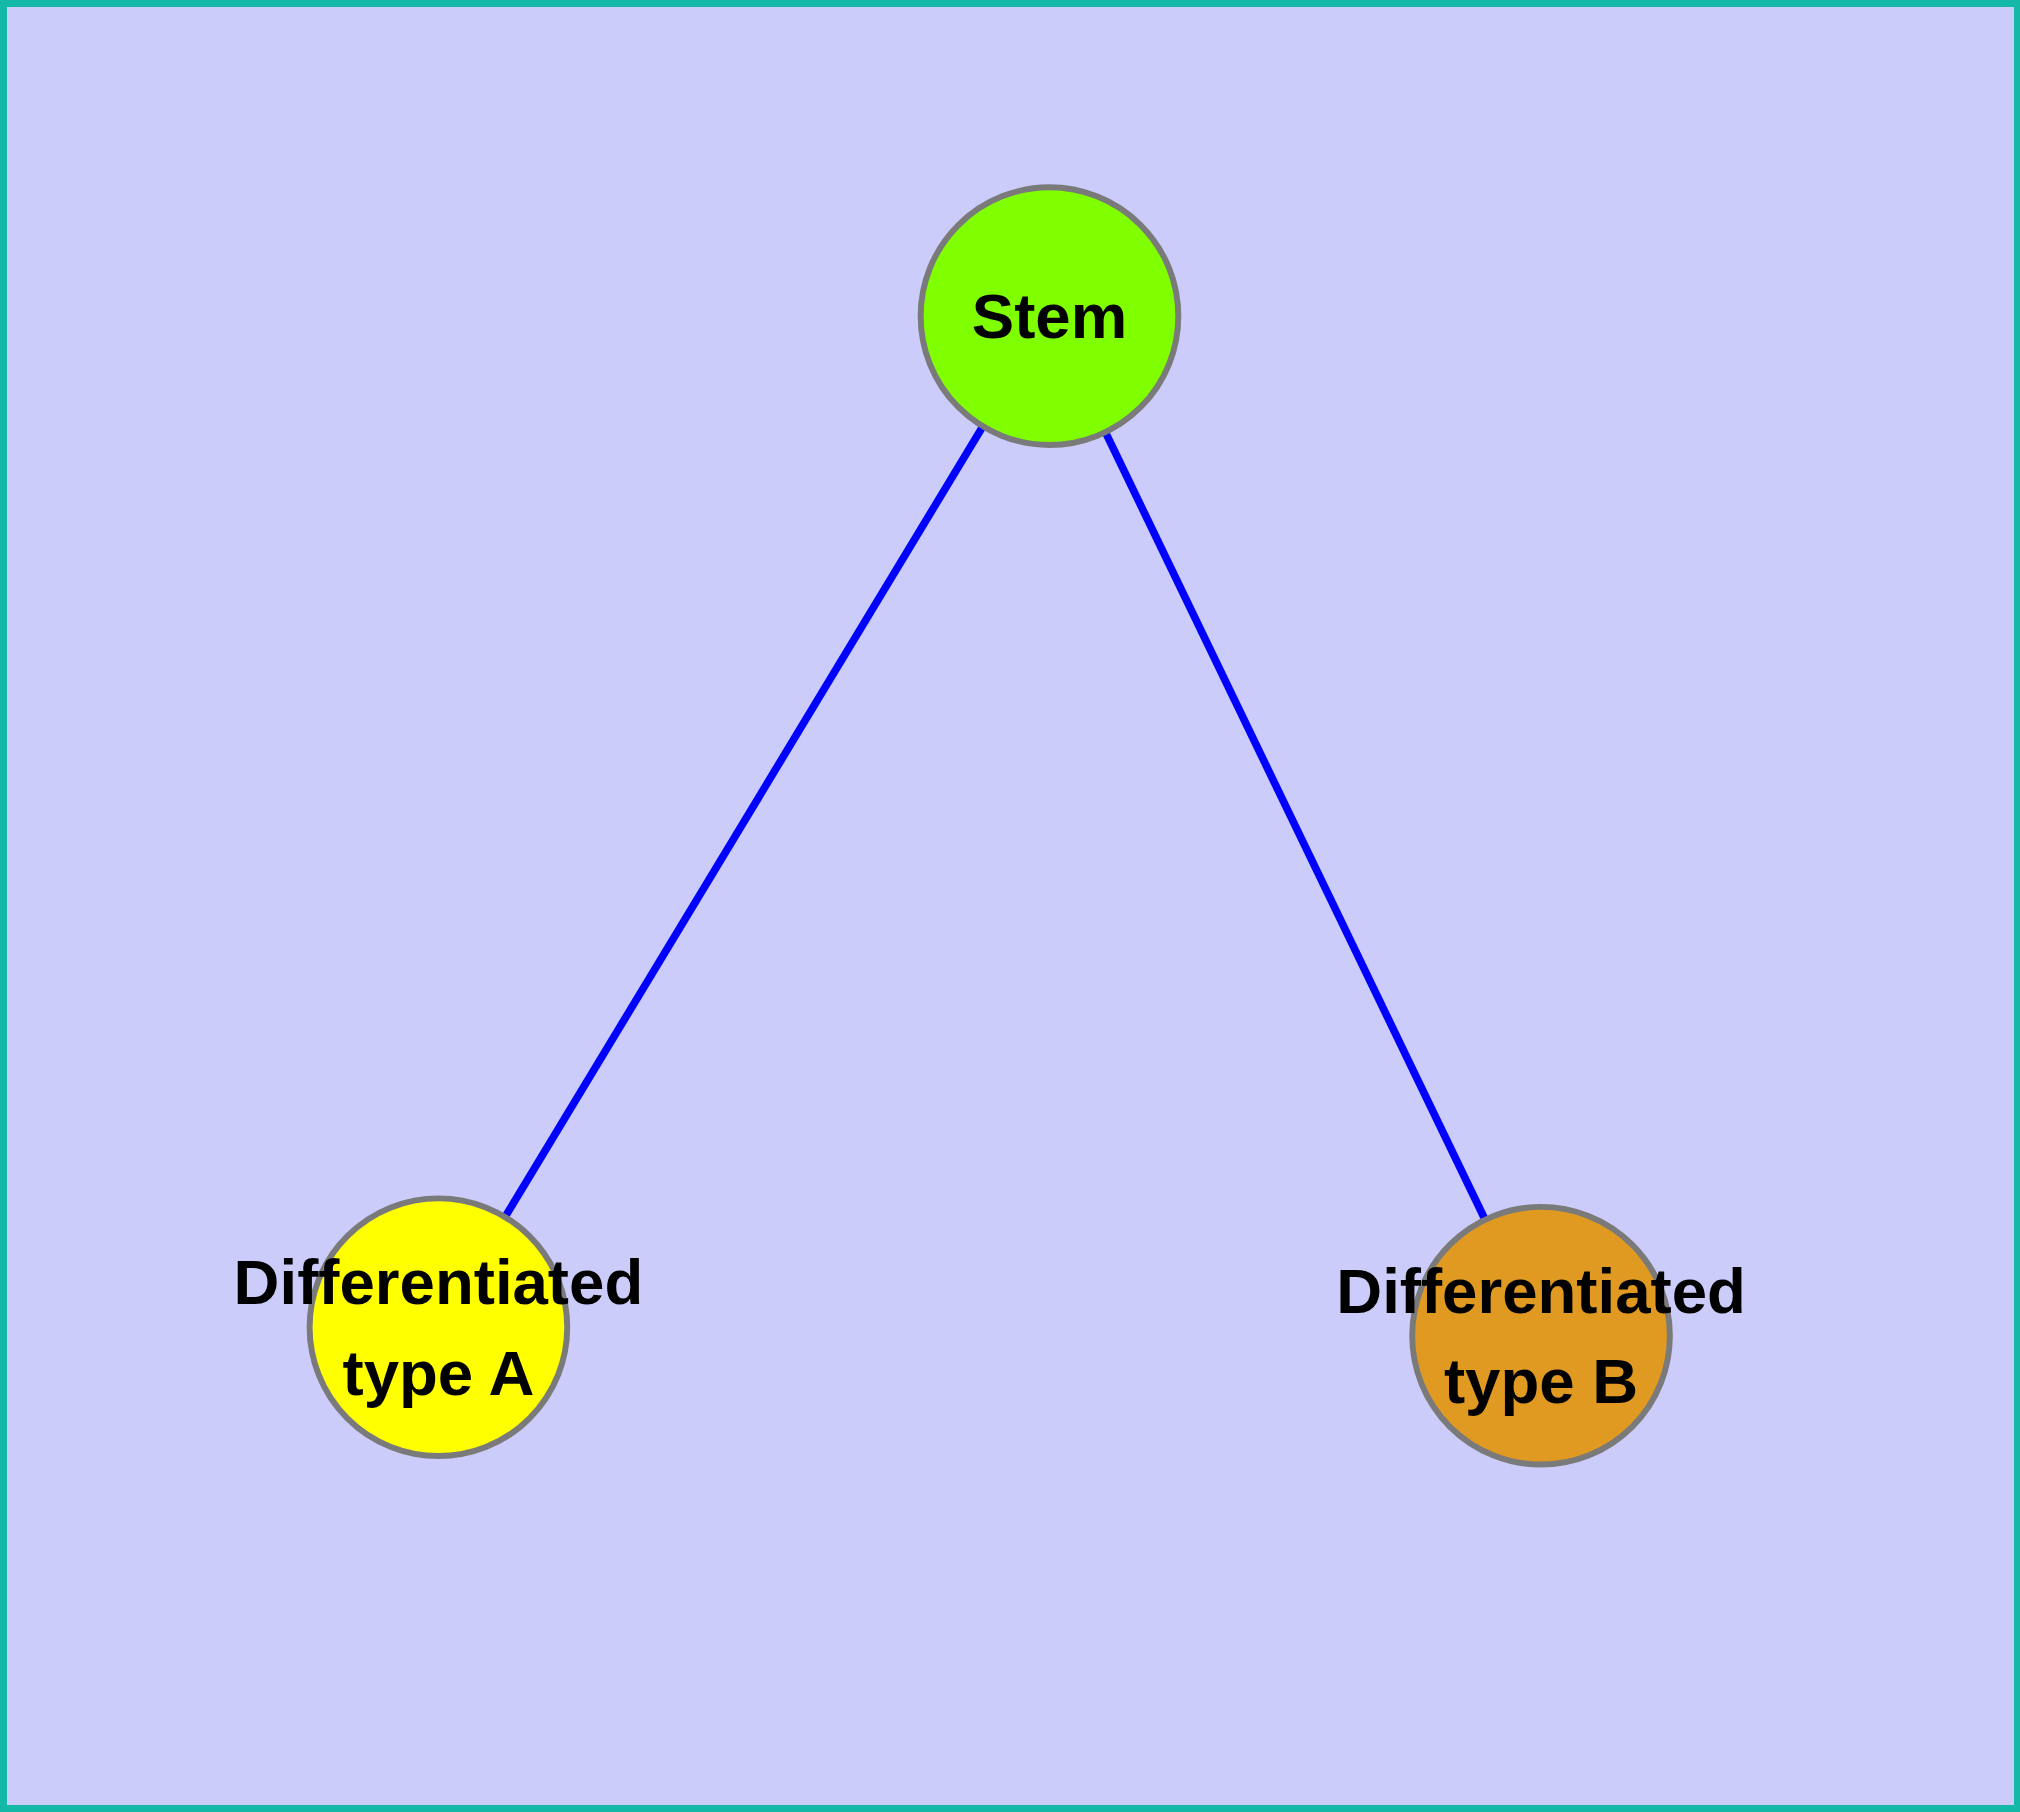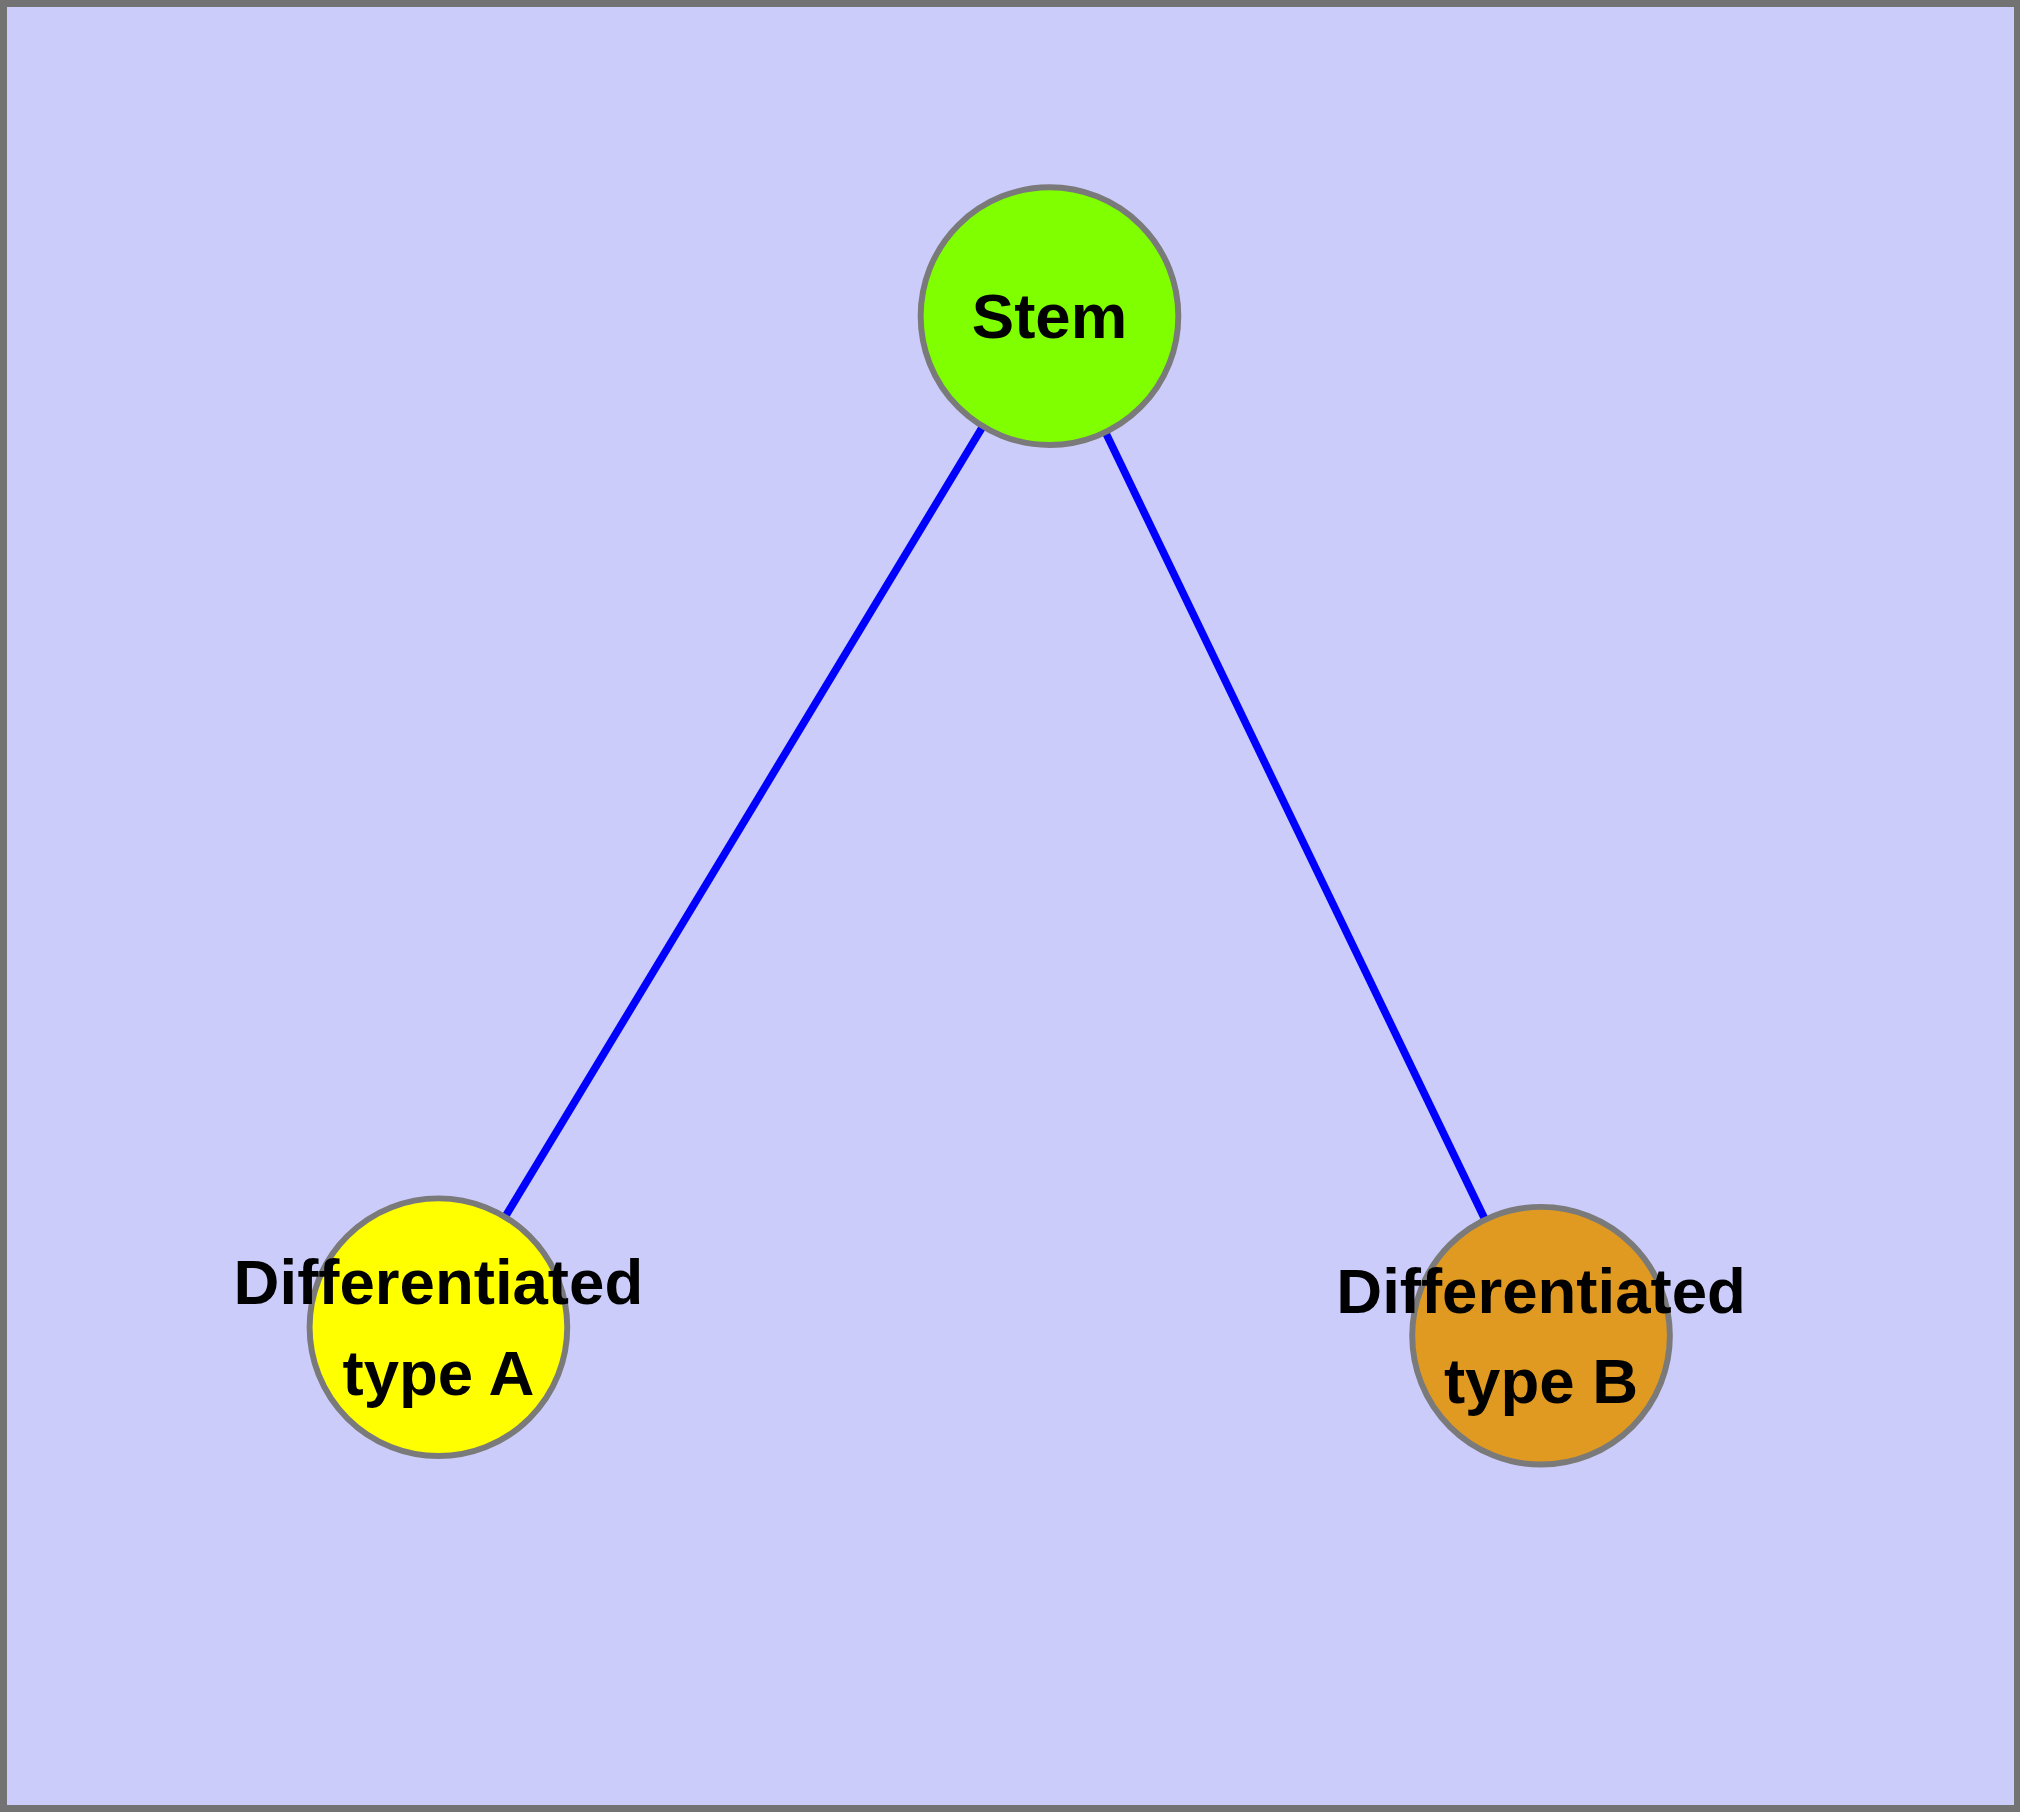--- a/index.html
+++ b/index.html
@@ -4,21 +4,21 @@
 <style>
   html, body {
     margin: 0;
     padding: 0;
     background: #ffffff;
   }
   #canvas {
     position: relative;
     width: 2021px;
     height: 1812px;
-    background: #737373;
+    background: #14b8a6;
     overflow: hidden;
     font-family: "Liberation Sans", sans-serif;
   }
   #plot-bg {
     position: absolute;
     left: 6.8px;
     top: 6.8px;
     width: 2007px;
     height: 1798px;
     background: #ccccfa;

